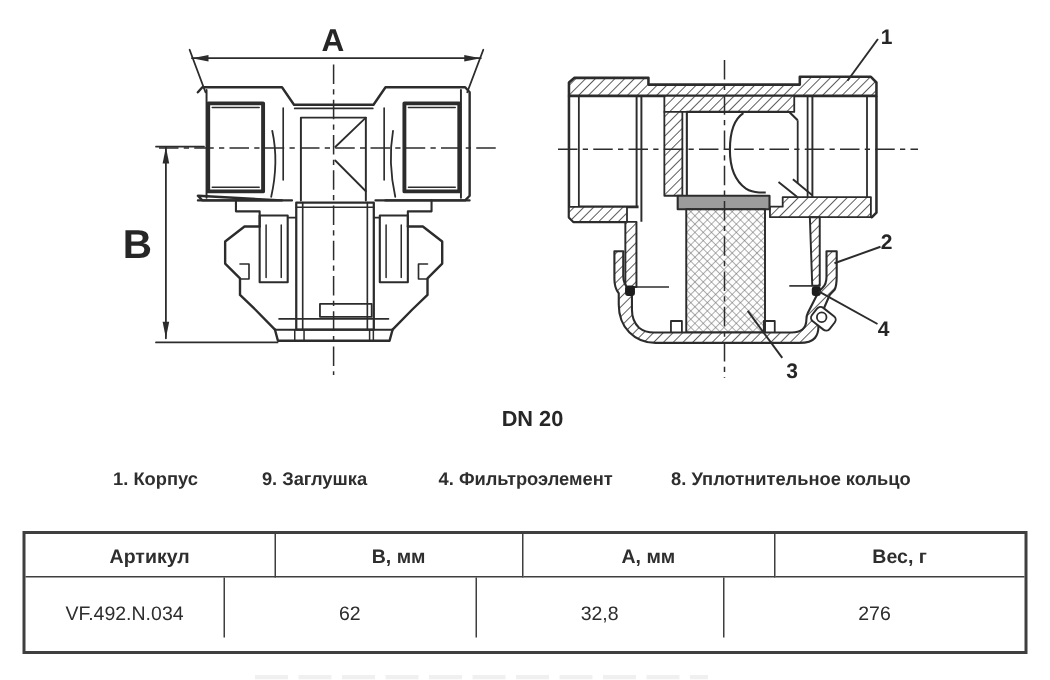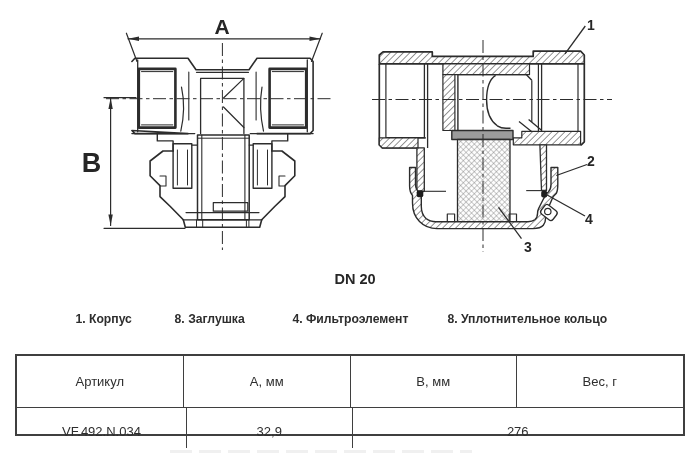--- a/index.html
+++ b/index.html
@@ -5,21 +5,21 @@
   html,body{margin:0;padding:0;background:#fff;}
   body{width:700px;height:453px;position:relative;overflow:hidden;
        font-family:"Liberation Sans",sans-serif;}
   #tbl{position:absolute;left:15px;top:354px;width:666px;height:78px;
        border:2px solid #3f3f3f;}
   #tbl .row{display:flex;}
   #tbl .c{box-sizing:border-box;border-right:1.5px solid #3f3f3f;
        display:flex;align-items:center;justify-content:center;
        color:#2e2e2e;font-size:13px;}
   #tbl .c:last-child{border-right:none;}
-  #tbl .hd .c{font-weight:normal;height:52px;border-bottom:1.5px solid #3f3f3f;}
+  #tbl .hd .c{font-weight:bold;height:29px;border-bottom:1.5px solid #3f3f3f;}
   #tbl .dt .c{height:40px;padding-top:6px;}
   .legend{position:absolute;top:312px;left:0;width:697px;height:14px;
        font-weight:bold;color:#2e2e2e;font-size:12.2px;}
   .legend span{position:absolute;top:0;white-space:nowrap;}
 </style>
 </head>
 <body>
 
 <svg width="700" height="453" viewBox="0 0 700 453" style="position:absolute;left:0;top:0">
 <defs>
@@ -206,40 +206,41 @@
 
 <g stroke="#f0f0f0" stroke-width="3">
   <line x1="170" y1="451.5" x2="472" y2="451.5" stroke-dasharray="22 7"></line>
 </g>
 </svg>
 
 <div class="legend">
 
   <span style="left:75.4px">1. Корпус</span>
 
-  <span style="left:174.6px">8. Заглушка</span>
+  <span style="left:174.6px">9. Заглушка</span>
 
   <span style="left:292.4px">4. Фильтроэлемент</span>
 
   <span style="left:447.4px">8. Уплотнительное кольцо</span>
 </div>
 
 <div id="tbl">
   <div class="row hd">
 
     <div class="c" style="width:166.5px">Артикул</div>
 
+    <div class="c" style="width:165.5px">В, мм</div>
+
     <div class="c" style="width:167.5px">А, мм</div>
-
-    <div class="c" style="width:165.5px">В, мм</div>
 
     <div class="c" style="flex:1">Вес, г</div>
   </div>
   <div class="row dt">
 
-    <div class="c" style="width:170px">VF.492.N.034</div>
-
-
-    <div class="c" style="width:165.5px">32,9</div>
+    <div class="c" style="width:133px">VF.492.N.034</div>
+
+    <div class="c" style="width:167.5px">62</div>
+
+    <div class="c" style="width:165.5px">32,8</div>
 
     <div class="c" style="flex:1">276</div>
   </div>
 </div>
 
 </body></html>

